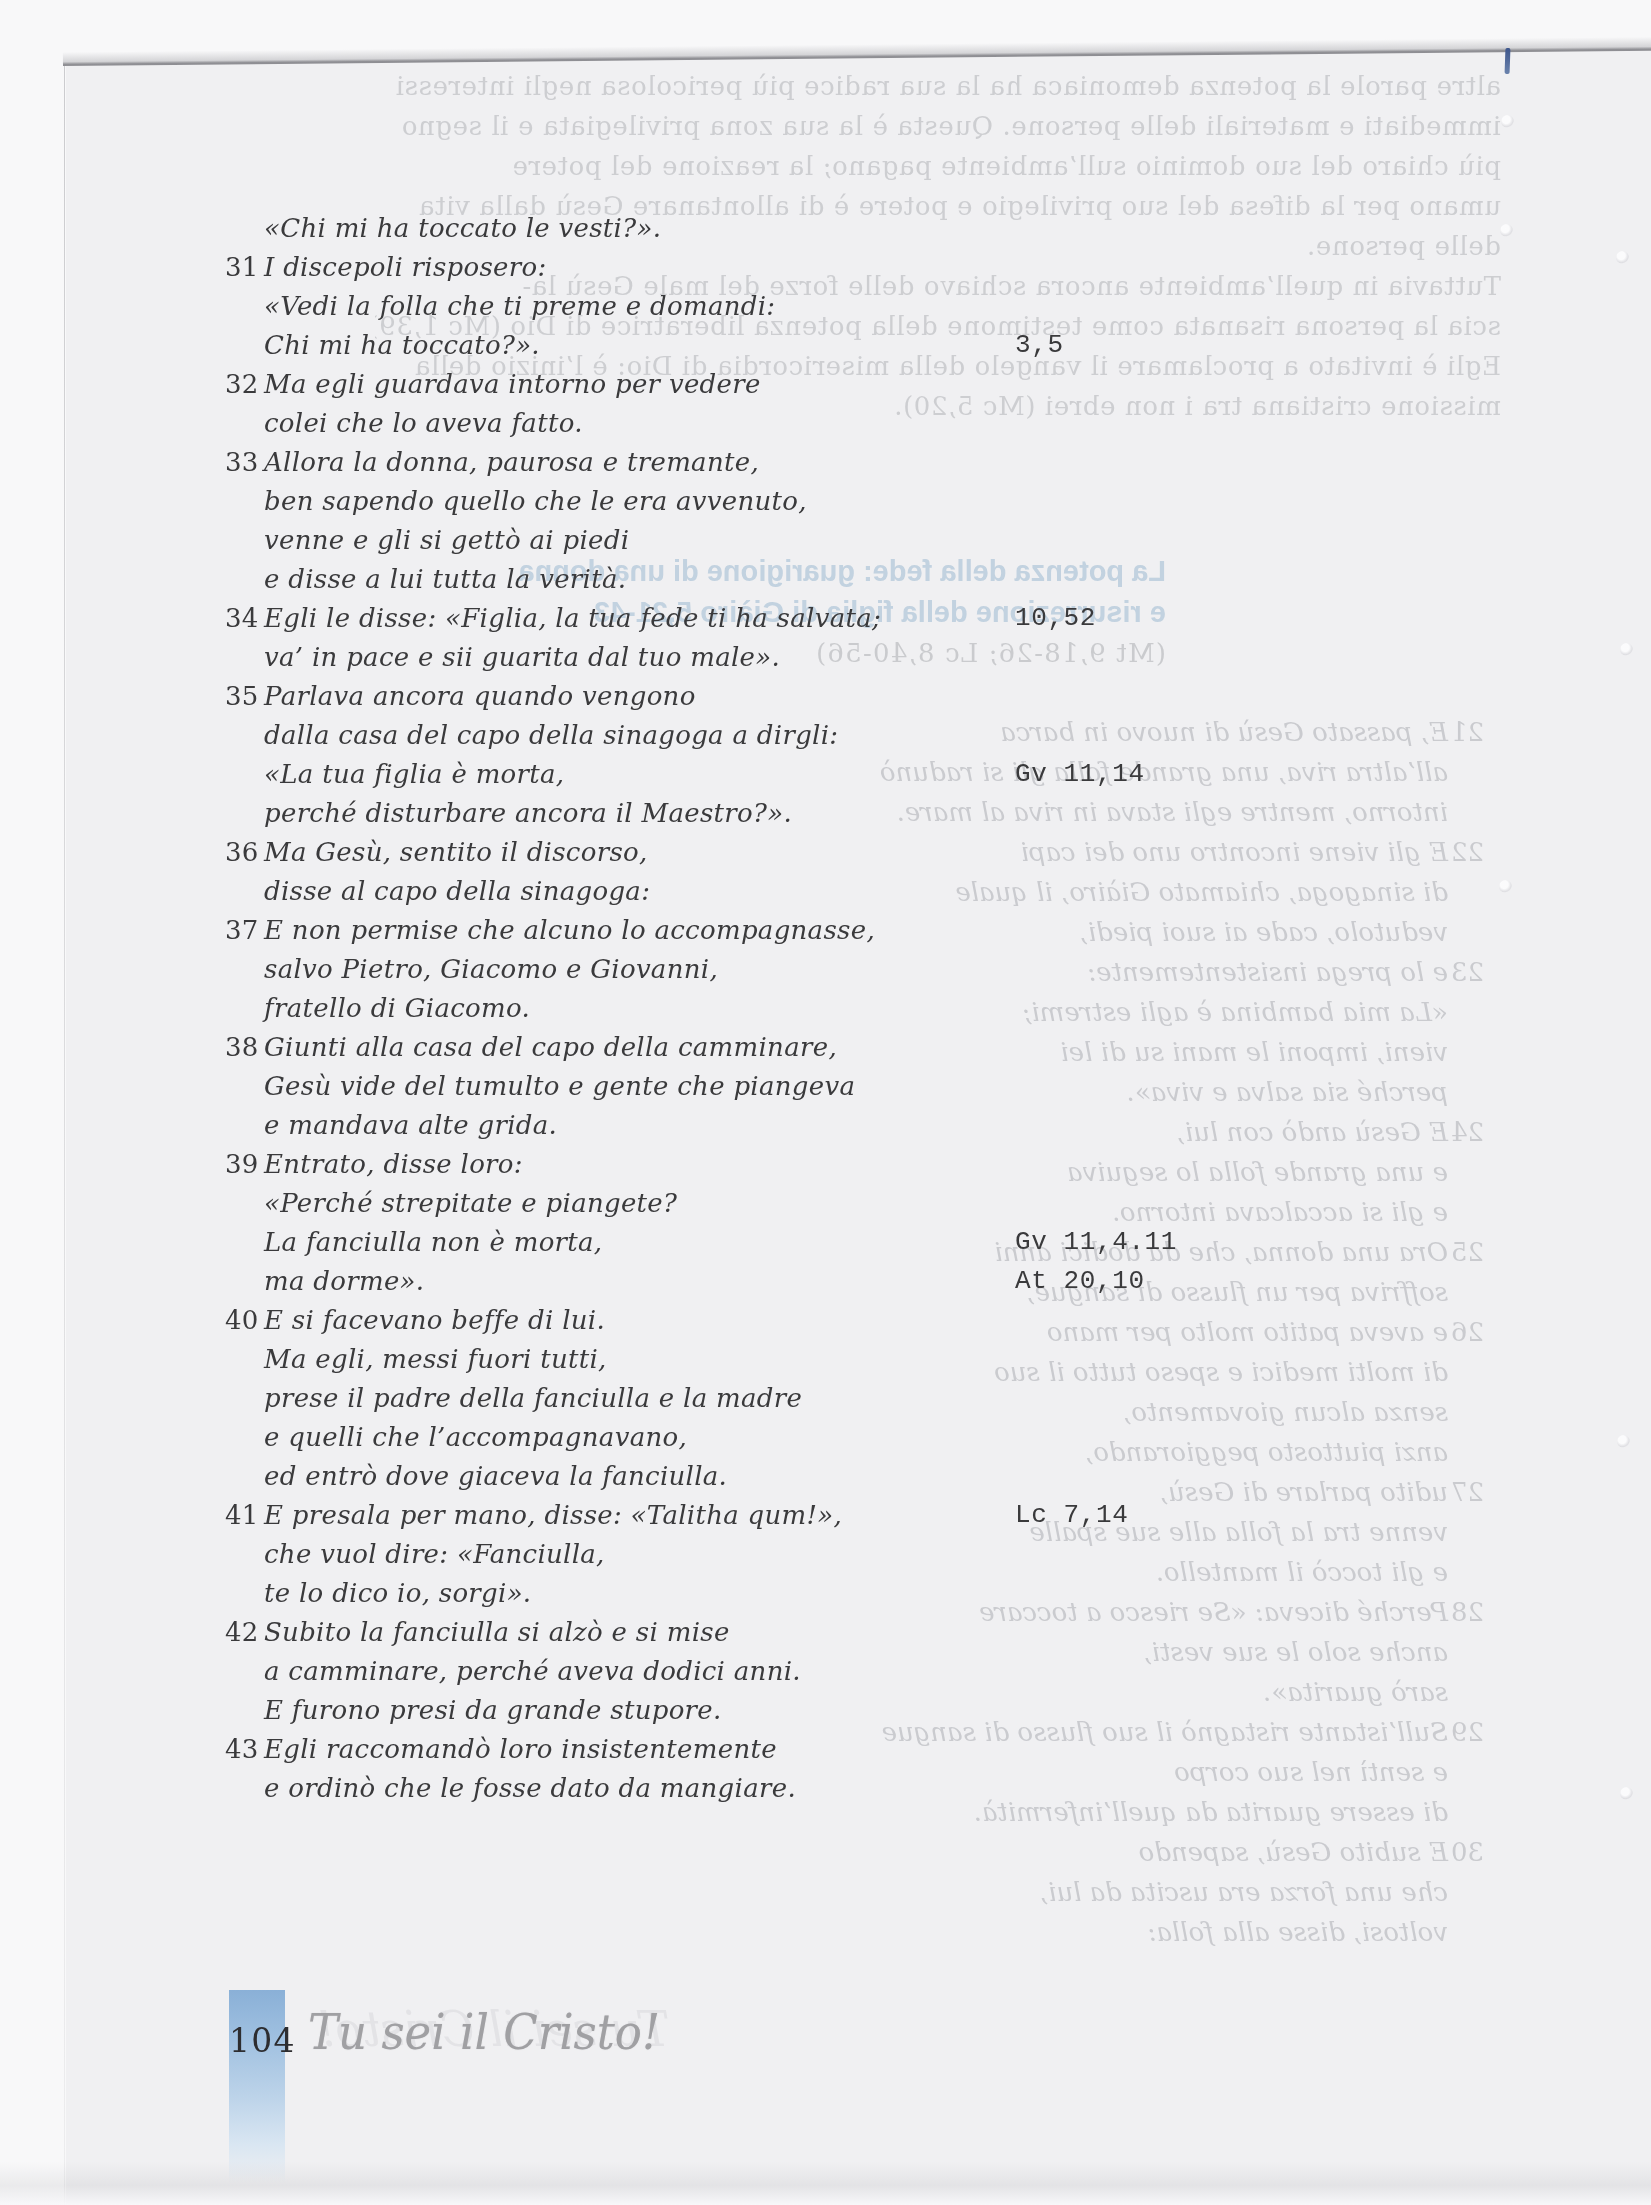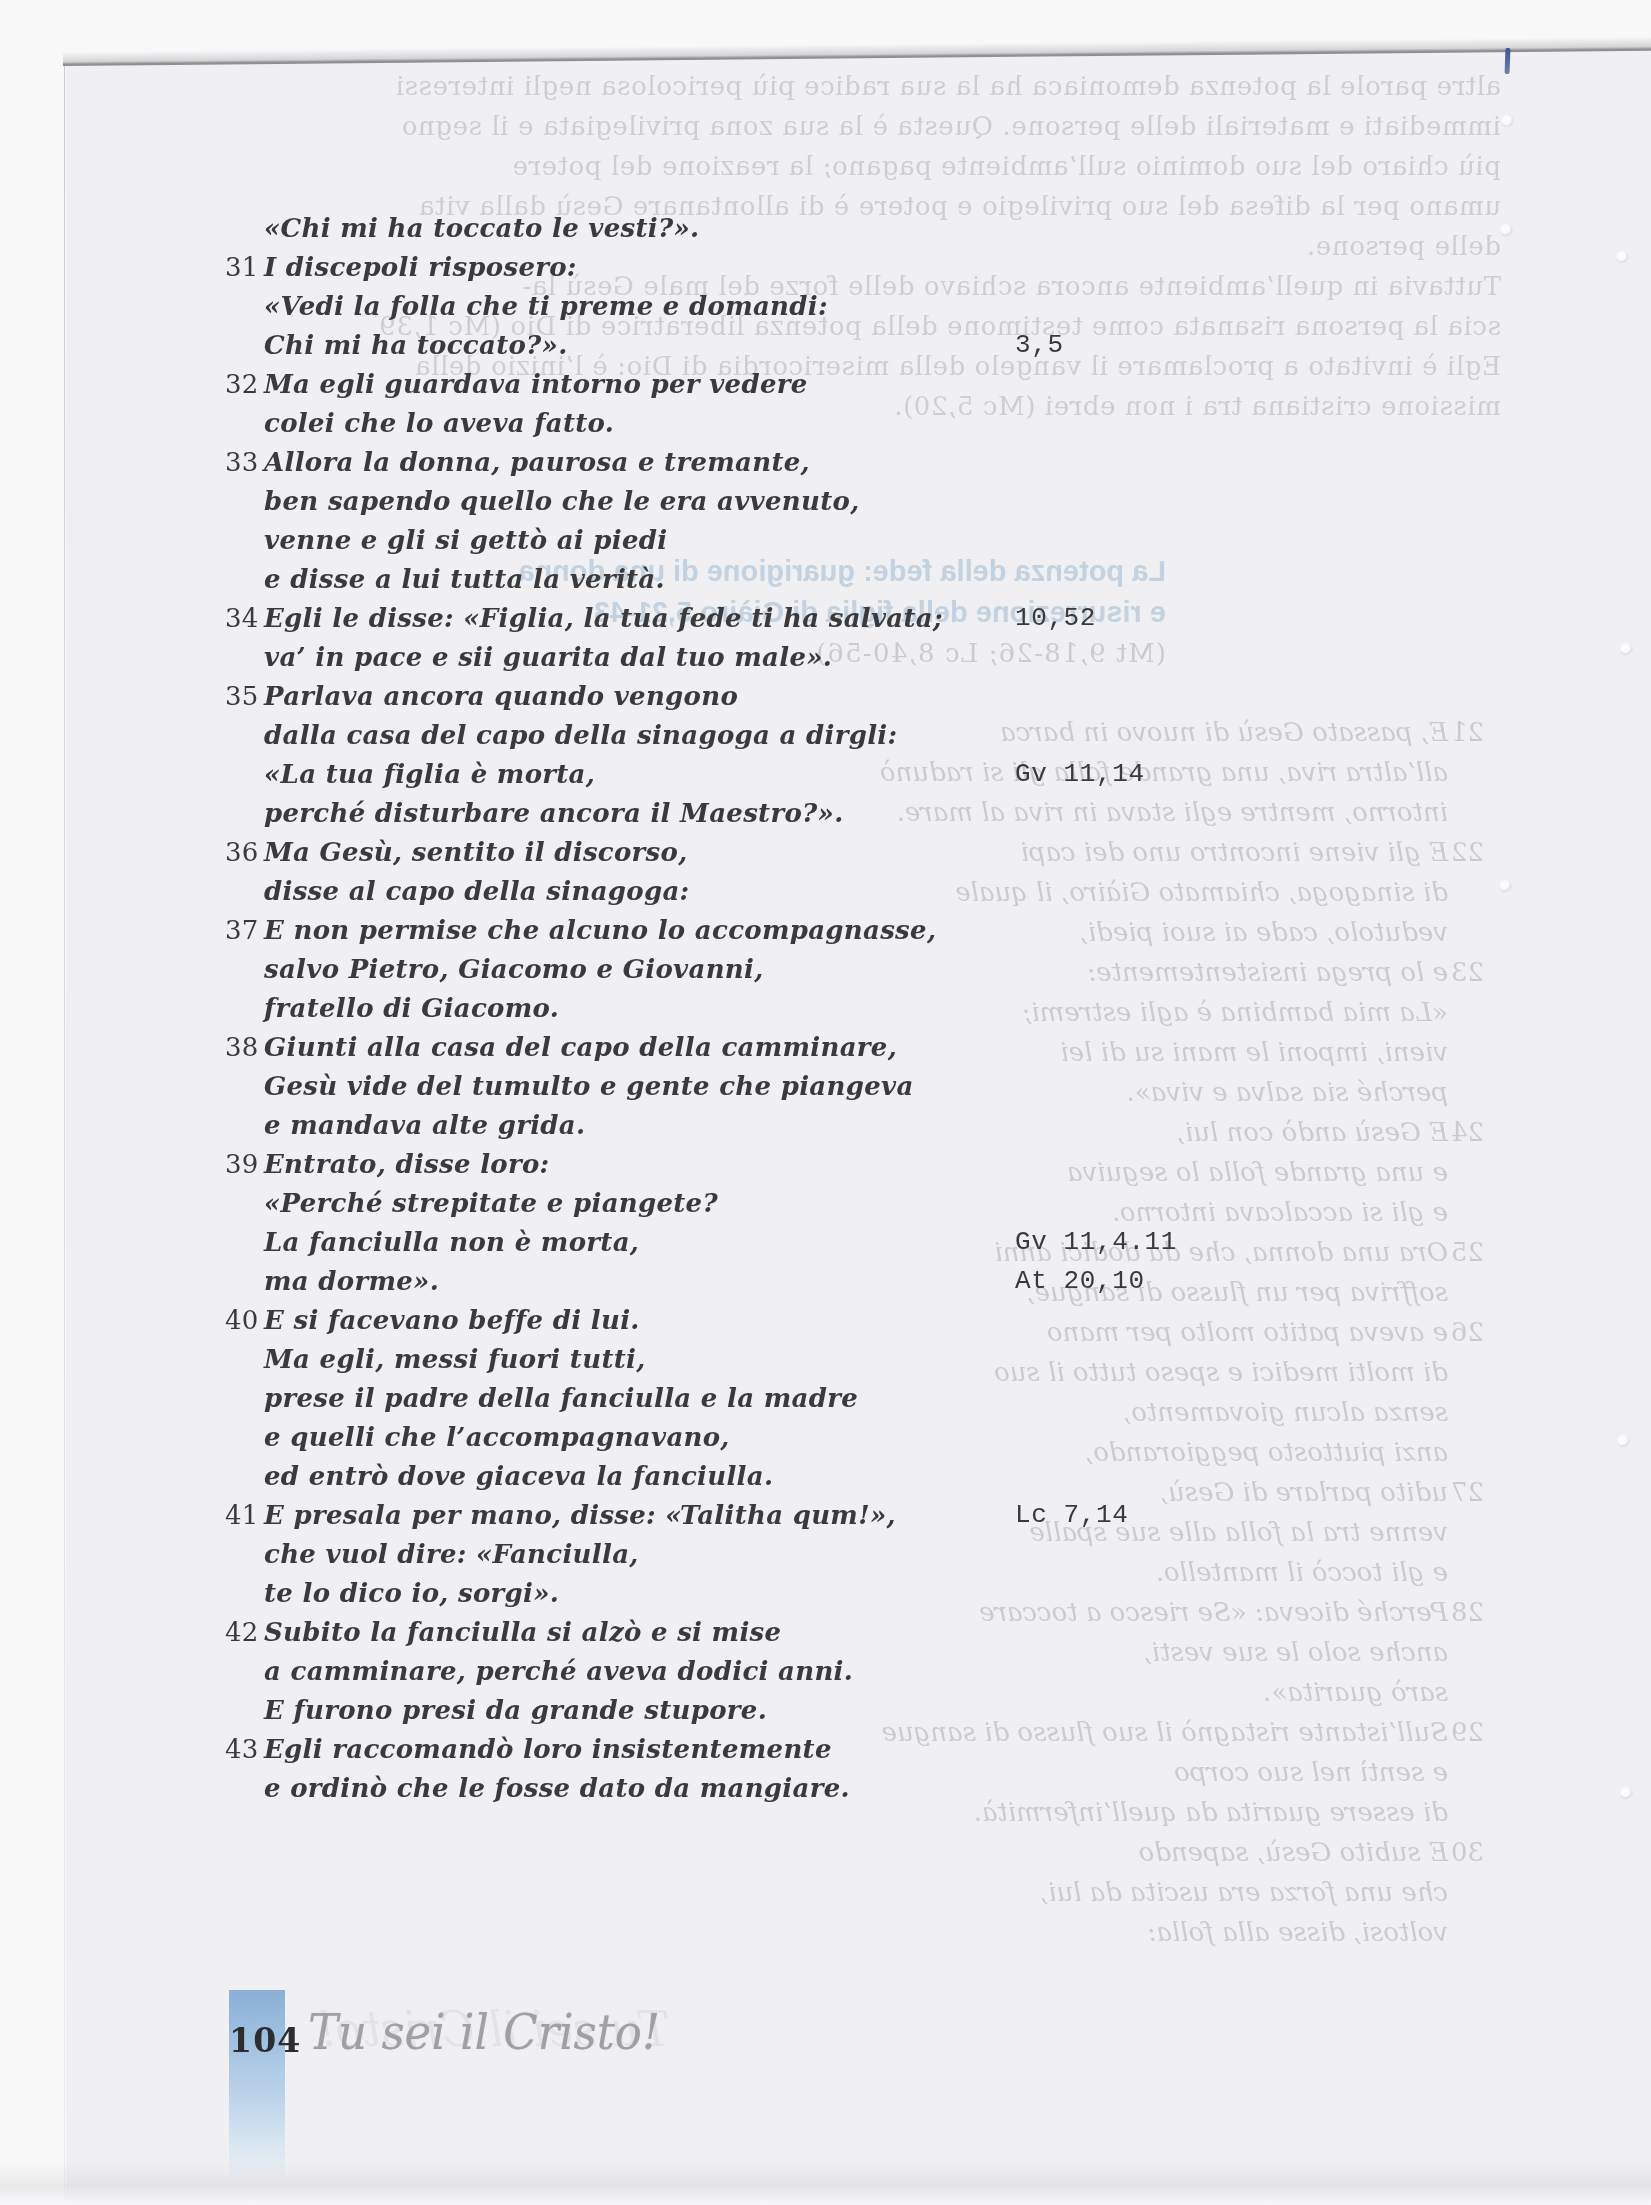--- a/index.html
+++ b/index.html
@@ -84,32 +84,32 @@
 
   
   #verse-block{
     position:absolute;left:264px;top:209px;width:880px;
     font-family:"DejaVu Serif", serif;
     font-size:26px;color:#3a3a3c;
     letter-spacing:0.3px;
   }
   .vline{position:relative;height:39px;line-height:39px;white-space:nowrap;}
   .vnum{position:absolute;left:-39px;top:0;font-style:normal;}
-  .vtext{font-style:italic;font-weight:bold;}
+  .vtext{font-style:italic;}
   .vref{position:absolute;left:751px;top:0;font-style:normal;letter-spacing:0.6px;font-family:Liberation Mono, monospace;}
 
   
   .page-num-box{
     position:absolute;left:229px;top:1990px;width:56px;height:193px;
     background:linear-gradient(to bottom,
       #8ab0d7 0%,#9fc0e0 25%,#bcd3e9 55%,#d9e6f2 80%,rgba(233,240,248,0) 100%);
   }
   .page-num{
     display:block;text-align:center;margin-top:30.5px;
-    font-family:"DejaVu Serif", serif;font-size:33px;font-weight:700;
+    font-family:"DejaVu Serif", serif;font-size:33px;font-weight:400;
     color:#2d2d30;letter-spacing:1.2px;
   }
   .footer-title{
     position:absolute;left:308px;top:2004px;
     font-family:"DejaVu Serif", serif;font-style:italic;
     font-size:49px;color:#a0a0a3;
     transform:scaleX(0.92);transform-origin:left center;
     text-shadow:0 0 1.2px rgba(200,200,204,0.8);
     white-space:nowrap;
   }

